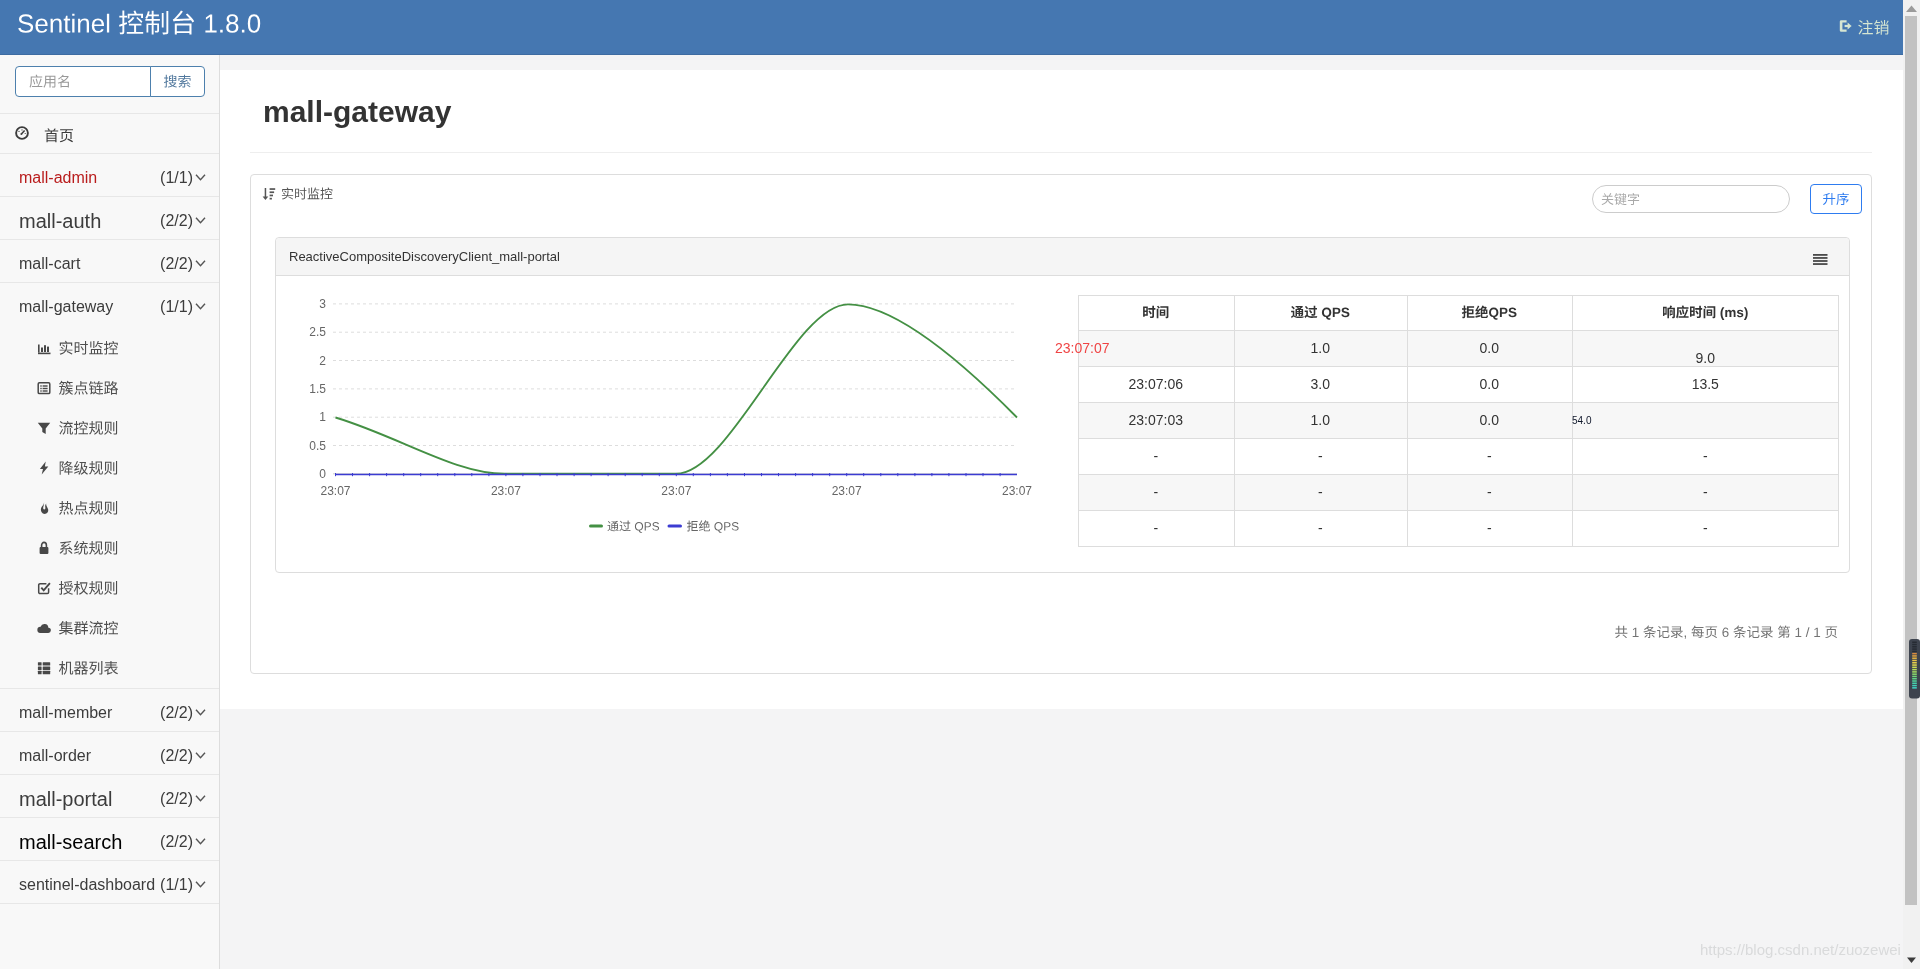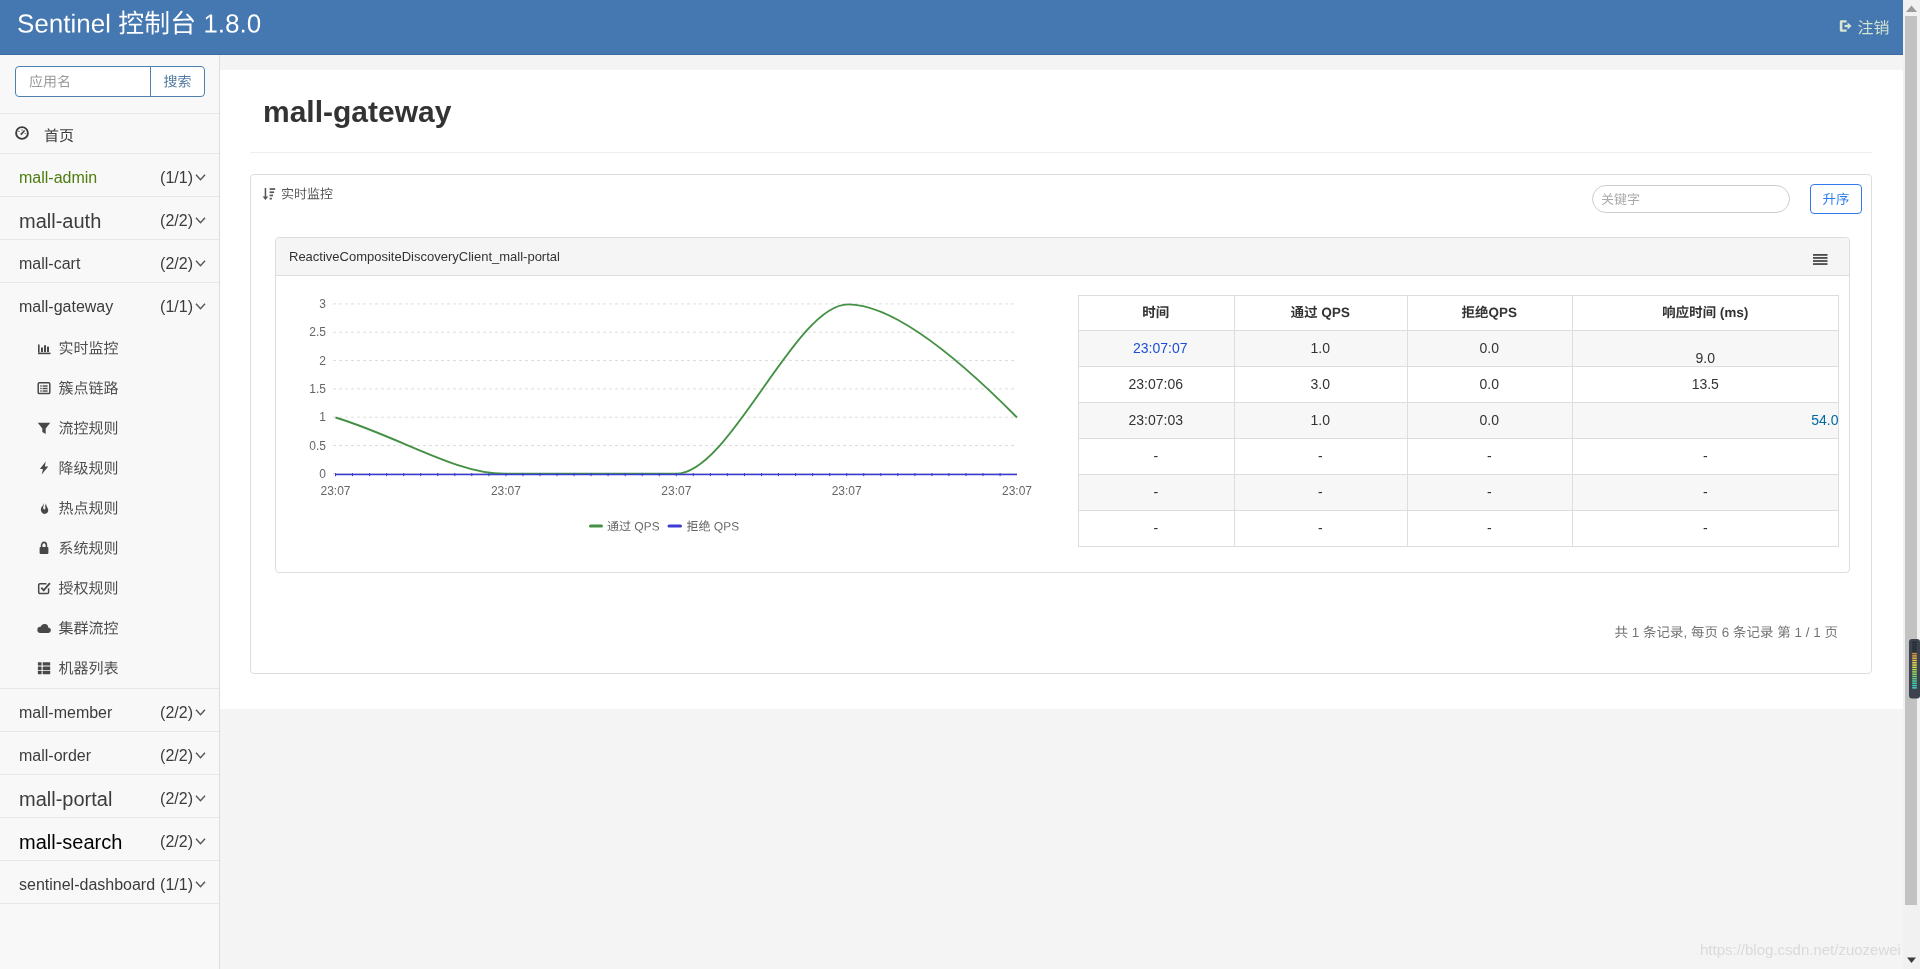--- a/index.html
+++ b/index.html
@@ -59,21 +59,21 @@
     <path d="M6.6,7.8 L9.6,4.4" stroke="#3c3c3c" stroke-width="1.5" fill="none"></path>
     <circle cx="6.4" cy="7.9" r="1" fill="#3c3c3c"></circle>
     <circle cx="4" cy="5.4" r="0.62" fill="#3c3c3c"></circle>
     <circle cx="7" cy="3.9" r="0.62" fill="#3c3c3c"></circle>
     <circle cx="10.2" cy="7.5" r="0.62" fill="#3c3c3c"></circle>
   </svg>
 <svg style="position:absolute;left:42px;top:122px;overflow:visible" width="38" height="28">
     <path fill="#3c3c3c" d="M5.6 14.3H13.3V15.8H5.6ZM5.6 13.4V11.9H13.3V13.4ZM5.6 16.8H13.3V18.3H5.6ZM5.4 6.8C5.9 7.3 6.4 8.0 6.7 8.5H2.8V9.5H8.8C8.8 10.0 8.6 10.5 8.5 10.9H4.5V20.2H5.6V19.3H13.3V20.2H14.5V10.9H9.7L10.2 9.5H16.2V8.5H12.4C12.9 7.9 13.4 7.3 13.8 6.7L12.5 6.4C12.2 7.0 11.6 7.9 11.2 8.5H7.2L7.8 8.1C7.5 7.6 7.0 6.9 6.4 6.3Z M24.0 12.1V14.8C24.0 16.4 23.3 18.2 17.8 19.3C18.0 19.5 18.3 20.0 18.4 20.2C24.3 18.9 25.1 16.9 25.1 14.8V12.1ZM25.2 17.4C26.9 18.2 29.2 19.4 30.3 20.2L31.0 19.3C29.8 18.5 27.5 17.3 25.8 16.6ZM19.6 10.1V17.1H20.7V11.1H28.4V17.1H29.6V10.1H24.2C24.5 9.6 24.8 8.9 25.0 8.3H31.0V7.2H18.1V8.3H23.7C23.6 8.9 23.3 9.5 23.0 10.1Z"></path>
   </svg>
 <div style="position:absolute;left:0;top:153px;width:219px;height:1px;background:#e7e7e7"></div>
-<div style="position:absolute;left:19px;top:166.5px;width:180px;height:22px;font-size:16px;color:#4d7c0f;line-height:22px">mall-admin</div>
+<div style="position:absolute;left:19px;top:166.5px;width:180px;height:22px;font-size:16px;color:#b91c1c;line-height:22px">mall-admin</div>
 <div style="position:absolute;left:160.1px;top:166.5px;height:22px;font-size:16px;color:#3c3c3c;line-height:22px">(1/1)</div>
 <svg style="position:absolute;left:194.5px;top:173.5px;" width="11" height="8" viewBox="0 0 11 8">
     <path d="M1,0.8 L5.5,5.8 L10,0.8" stroke="#555" stroke-width="1.4" fill="none"></path>
   </svg>
 <div style="position:absolute;left:0;top:196px;width:219px;height:1px;background:#e7e7e7"></div>
 <div style="position:absolute;left:19px;top:209.5px;width:180px;height:22px;font-size:20px;color:#3c3c3c;line-height:22px">mall-auth</div>
 <div style="position:absolute;left:160.1px;top:209.5px;height:22px;font-size:16px;color:#3c3c3c;line-height:22px">(2/2)</div>
 <svg style="position:absolute;left:194.5px;top:216.5px;" width="11" height="8" viewBox="0 0 11 8">
     <path d="M1,0.8 L5.5,5.8 L10,0.8" stroke="#555" stroke-width="1.4" fill="none"></path>
   </svg>
@@ -313,32 +313,32 @@
   </svg>
 <svg style="position:absolute;left:1288px;top:300px;overflow:visible" width="67" height="26">
     <path fill="#333" d="M3.2 7.0C4.0 7.7 5.1 8.7 5.6 9.4L6.8 8.2C6.2 7.6 5.1 6.7 4.3 6.1ZM6.3 10.7H3.1V12.2H4.8V15.5C4.2 15.7 3.6 16.2 3.0 16.8L3.9 18.2C4.5 17.4 5.2 16.6 5.6 16.6C5.9 16.6 6.3 17.0 6.9 17.3C7.8 17.8 8.9 18.0 10.6 18.0C12.0 18.0 14.3 17.9 15.4 17.8C15.4 17.4 15.6 16.7 15.8 16.3C14.4 16.5 12.1 16.6 10.7 16.6C9.2 16.6 8.0 16.5 7.1 16.0C6.8 15.8 6.5 15.6 6.3 15.5ZM7.6 6.0V7.2H12.4C12.1 7.5 11.7 7.8 11.3 8.0C10.7 7.7 10.1 7.5 9.5 7.3L8.5 8.2C9.1 8.4 9.8 8.7 10.4 9.0H7.5V16.0H9.0V13.9H10.6V15.9H12.0V13.9H13.6V14.5C13.6 14.7 13.6 14.7 13.4 14.7C13.3 14.7 12.8 14.8 12.4 14.7C12.5 15.1 12.7 15.6 12.8 16.0C13.6 16.0 14.2 16.0 14.6 15.8C15.0 15.6 15.1 15.2 15.1 14.6V9.0H13.3L13.4 9.0L12.7 8.6C13.6 8.0 14.4 7.4 15.1 6.7L14.1 5.9L13.8 6.0ZM13.6 10.1V10.9H12.0V10.1ZM9.0 12.0H10.6V12.8H9.0ZM9.0 10.9V10.1H10.6V10.9ZM13.6 12.0V12.8H12.0V12.0Z M16.9 6.8C17.6 7.6 18.5 8.6 18.8 9.2L20.2 8.3C19.8 7.6 18.9 6.7 18.1 6.0ZM21.0 10.7C21.7 11.6 22.5 12.7 22.9 13.5L24.2 12.6C23.9 11.9 23.0 10.8 22.3 10.0ZM19.9 10.6H16.7V12.1H18.3V15.1C17.7 15.4 17.0 15.9 16.4 16.5L17.5 18.2C18.0 17.4 18.6 16.5 19.0 16.5C19.3 16.5 19.8 16.9 20.4 17.2C21.4 17.8 22.5 17.9 24.3 17.9C25.7 17.9 27.9 17.8 28.8 17.8C28.8 17.3 29.1 16.5 29.3 16.0C27.9 16.2 25.7 16.3 24.3 16.3C22.8 16.3 21.6 16.2 20.6 15.7C20.3 15.6 20.1 15.4 19.9 15.3ZM25.7 5.7V7.9H20.6V9.4H25.7V13.9C25.7 14.1 25.6 14.2 25.3 14.2C25.0 14.2 24.0 14.2 23.2 14.1C23.4 14.6 23.7 15.3 23.7 15.8C25.0 15.8 25.9 15.7 26.5 15.5C27.1 15.2 27.3 14.8 27.3 13.9V9.4H29.0V7.9H27.3V5.7Z M43.3 12.4Q43.3 14.2 42.4 15.5Q41.5 16.7 39.9 17.0Q40.1 17.7 40.5 18.0Q40.9 18.3 41.6 18.3Q42.0 18.3 42.4 18.2L42.4 19.5Q41.6 19.7 40.8 19.7Q39.7 19.7 39.0 19.1Q38.3 18.5 37.9 17.1Q36.0 16.9 35.0 15.7Q33.9 14.4 33.9 12.4Q33.9 10.1 35.2 8.9Q36.4 7.6 38.6 7.6Q40.8 7.6 42.1 8.9Q43.3 10.2 43.3 12.4ZM41.3 12.4Q41.3 10.9 40.6 10.0Q39.9 9.2 38.6 9.2Q37.3 9.2 36.6 10.0Q35.9 10.8 35.9 12.4Q35.9 13.9 36.6 14.8Q37.3 15.7 38.6 15.7Q39.9 15.7 40.6 14.8Q41.3 13.9 41.3 12.4Z M52.4 10.7Q52.4 11.6 52.0 12.3Q51.6 13.0 50.8 13.4Q50.1 13.8 49.0 13.8H46.7V17.1H44.8V7.8H48.9Q50.6 7.8 51.5 8.5Q52.4 9.3 52.4 10.7ZM50.5 10.7Q50.5 9.3 48.7 9.3H46.7V12.3H48.8Q49.6 12.3 50.0 11.9Q50.5 11.5 50.5 10.7Z M61.4 14.4Q61.4 15.7 60.3 16.5Q59.3 17.2 57.4 17.2Q55.6 17.2 54.6 16.5Q53.6 15.9 53.3 14.6L55.1 14.3Q55.3 15.1 55.9 15.4Q56.4 15.7 57.4 15.7Q59.5 15.7 59.5 14.5Q59.5 14.1 59.2 13.8Q59.0 13.6 58.6 13.4Q58.1 13.2 56.9 13.0Q55.9 12.7 55.5 12.6Q55.1 12.4 54.7 12.2Q54.4 12.0 54.2 11.8Q54.0 11.5 53.8 11.1Q53.7 10.7 53.7 10.2Q53.7 9.0 54.6 8.3Q55.6 7.6 57.4 7.6Q59.1 7.6 60.0 8.2Q60.9 8.7 61.1 10.0L59.2 10.2Q59.1 9.6 58.6 9.3Q58.2 9.0 57.4 9.0Q55.6 9.0 55.6 10.1Q55.6 10.5 55.8 10.7Q56.0 10.9 56.3 11.1Q56.7 11.3 57.8 11.5Q59.2 11.8 59.7 12.0Q60.3 12.3 60.7 12.6Q61.0 12.9 61.2 13.3Q61.4 13.8 61.4 14.4Z"></path>
   </svg>
 <svg style="position:absolute;left:1459px;top:300px;overflow:visible" width="63" height="26">
     <path fill="#333" d="M9.7 10.8H13.0V12.8H9.7ZM15.1 6.2H7.9V17.8H15.5V16.2H9.7V14.3H14.5V9.3H9.7V7.7H15.1ZM4.7 5.6V8.2H3.0V9.7H4.7V12.0C4.0 12.2 3.4 12.3 2.8 12.4L3.3 14.0L4.7 13.6V16.4C4.7 16.6 4.6 16.7 4.4 16.7C4.2 16.7 3.7 16.7 3.1 16.7C3.3 17.1 3.5 17.7 3.6 18.2C4.5 18.2 5.2 18.1 5.6 17.9C6.1 17.6 6.2 17.2 6.2 16.5V13.2L7.7 12.8L7.5 11.3L6.2 11.6V9.7H7.5V8.2H6.2V5.6Z M16.4 16.1 16.7 17.7C18.0 17.3 19.8 16.9 21.5 16.4L21.4 15.1C19.5 15.5 17.6 15.9 16.4 16.1ZM23.4 5.5C22.9 6.8 22.1 8.1 21.2 9.0L20.2 8.4C20.0 8.8 19.7 9.3 19.5 9.7L18.3 9.8C19.1 8.7 19.8 7.4 20.3 6.2L18.9 5.5C18.4 7.1 17.4 8.8 17.1 9.2C16.8 9.7 16.6 9.9 16.3 10.0C16.5 10.4 16.7 11.2 16.8 11.5C17.0 11.4 17.4 11.3 18.6 11.1C18.1 11.8 17.7 12.3 17.5 12.5C17.0 13.0 16.7 13.3 16.4 13.4C16.5 13.8 16.8 14.5 16.8 14.8C17.2 14.6 17.8 14.4 21.3 13.7C21.2 13.4 21.3 12.8 21.3 12.4L19.0 12.8C19.8 11.8 20.5 10.7 21.2 9.7C21.4 9.8 21.7 10.0 21.8 10.2V15.9C21.8 17.6 22.4 18.1 24.1 18.1C24.5 18.1 26.5 18.1 26.9 18.1C28.4 18.1 28.8 17.5 29.0 15.5C28.6 15.4 28.0 15.2 27.7 14.9C27.6 16.4 27.4 16.7 26.8 16.7C26.3 16.7 24.6 16.7 24.3 16.7C23.4 16.7 23.3 16.6 23.3 15.9V14.1H28.4V9.5H26.6C27.0 8.8 27.5 8.1 27.8 7.4L26.9 6.7L26.6 6.8H24.5C24.7 6.5 24.8 6.2 24.9 5.9ZM24.4 10.8V12.7H23.3V10.8ZM25.8 10.8H26.9V12.7H25.8ZM25.7 8.2C25.5 8.7 25.2 9.1 25.0 9.4L25.0 9.5H22.9C23.2 9.1 23.4 8.7 23.7 8.2Z M39.4 12.4Q39.4 14.2 38.5 15.5Q37.6 16.7 36.0 17.0Q36.2 17.7 36.6 18.0Q37.0 18.3 37.7 18.3Q38.1 18.3 38.5 18.2L38.5 19.5Q37.7 19.7 36.9 19.7Q35.8 19.7 35.1 19.1Q34.4 18.5 34.0 17.1Q32.1 16.9 31.1 15.7Q30.0 14.4 30.0 12.4Q30.0 10.1 31.3 8.9Q32.5 7.6 34.7 7.6Q36.9 7.6 38.2 8.9Q39.4 10.2 39.4 12.4ZM37.4 12.4Q37.4 10.9 36.7 10.0Q36.0 9.2 34.7 9.2Q33.4 9.2 32.7 10.0Q32.0 10.8 32.0 12.4Q32.0 13.9 32.7 14.8Q33.5 15.7 34.7 15.7Q36.0 15.7 36.7 14.8Q37.4 13.9 37.4 12.4Z M48.5 10.7Q48.5 11.6 48.1 12.3Q47.7 13.0 47.0 13.4Q46.2 13.8 45.2 13.8H42.8V17.1H40.9V7.8H45.1Q46.7 7.8 47.6 8.5Q48.5 9.3 48.5 10.7ZM46.6 10.7Q46.6 9.3 44.9 9.3H42.8V12.3H44.9Q45.7 12.3 46.1 11.9Q46.6 11.5 46.6 10.7Z M57.5 14.4Q57.5 15.7 56.5 16.5Q55.5 17.2 53.5 17.2Q51.7 17.2 50.7 16.5Q49.7 15.9 49.4 14.6L51.3 14.3Q51.5 15.1 52.0 15.4Q52.6 15.7 53.5 15.7Q55.6 15.7 55.6 14.5Q55.6 14.1 55.4 13.8Q55.1 13.6 54.7 13.4Q54.3 13.2 53.1 13.0Q52.0 12.7 51.6 12.6Q51.2 12.4 50.9 12.2Q50.5 12.0 50.3 11.8Q50.1 11.5 50.0 11.1Q49.8 10.7 49.8 10.2Q49.8 9.0 50.8 8.3Q51.7 7.6 53.5 7.6Q55.2 7.6 56.1 8.2Q57.0 8.7 57.2 10.0L55.3 10.2Q55.2 9.6 54.8 9.3Q54.3 9.0 53.5 9.0Q51.7 9.0 51.7 10.1Q51.7 10.5 51.9 10.7Q52.1 10.9 52.5 11.1Q52.8 11.3 54.0 11.5Q55.3 11.8 55.9 12.0Q56.4 12.3 56.8 12.6Q57.1 12.9 57.3 13.3Q57.5 13.8 57.5 14.4Z"></path>
   </svg>
 <svg style="position:absolute;left:1660px;top:300px;overflow:visible" width="94" height="26">
     <path fill="#333" d="M3.0 6.7V15.9H4.4V14.7H6.7V6.7ZM4.4 8.2H5.4V13.2H4.4ZM10.2 5.5C10.0 6.2 9.8 7.1 9.5 7.8H7.4V18.2H9.0V9.2H13.3V16.6C13.3 16.8 13.3 16.8 13.1 16.8C12.9 16.8 12.4 16.8 11.9 16.8C12.1 17.2 12.3 17.9 12.4 18.3C13.2 18.3 13.9 18.2 14.3 18.0C14.8 17.8 14.9 17.3 14.9 16.6V7.8H11.2C11.5 7.2 11.8 6.5 12.0 5.9ZM10.7 11.4H11.6V13.9H10.7ZM9.7 10.2V15.7H10.7V15.0H12.6V10.2Z M19.1 10.4C19.7 11.9 20.3 13.9 20.5 15.1L22.1 14.5C21.8 13.2 21.1 11.4 20.5 9.9ZM21.8 9.6C22.2 11.1 22.7 13.0 22.9 14.3L24.5 13.8C24.2 12.6 23.7 10.7 23.3 9.2ZM21.8 5.8C21.9 6.2 22.1 6.7 22.3 7.2H17.1V10.8C17.1 12.7 17.0 15.5 16.0 17.5C16.4 17.6 17.1 18.1 17.4 18.4C18.6 16.3 18.7 13.0 18.7 10.8V8.7H28.5V7.2H24.1C23.9 6.6 23.6 6.0 23.4 5.4ZM18.5 16.2V17.7H28.6V16.2H25.3C26.5 14.2 27.4 11.9 28.1 9.7L26.4 9.2C25.9 11.5 24.9 14.2 23.6 16.2Z M35.3 11.3C36.0 12.3 36.8 13.6 37.2 14.4L38.7 13.5C38.2 12.8 37.3 11.5 36.7 10.6ZM33.2 11.9V14.3H31.5V11.9ZM33.2 10.4H31.5V8.1H33.2ZM30.0 6.6V16.8H31.5V15.8H34.7V6.6ZM39.2 5.7V8.1H35.2V9.7H39.2V16.1C39.2 16.4 39.1 16.5 38.8 16.5C38.5 16.5 37.5 16.5 36.6 16.4C36.8 16.9 37.1 17.6 37.1 18.0C38.5 18.1 39.4 18.0 40.0 17.8C40.6 17.5 40.9 17.1 40.9 16.1V9.7H42.2V8.1H40.9V5.7Z M43.6 8.8V18.2H45.3V8.8ZM43.8 6.5C44.4 7.1 45.1 8.0 45.4 8.6L46.7 7.7C46.4 7.1 45.7 6.3 45.1 5.7ZM48.1 13.2H50.7V14.5H48.1ZM48.1 10.7H50.7V11.9H48.1ZM46.6 9.4V15.8H52.2V9.4ZM47.2 6.3V7.8H53.6V16.5C53.6 16.7 53.6 16.7 53.4 16.7C53.2 16.7 52.7 16.8 52.3 16.7C52.5 17.1 52.7 17.8 52.8 18.2C53.6 18.2 54.2 18.1 54.7 17.9C55.2 17.6 55.3 17.3 55.3 16.5V6.3Z M62.5 19.9Q61.5 18.4 61.0 16.9Q60.5 15.4 60.5 13.5Q60.5 11.7 61.0 10.2Q61.5 8.8 62.5 7.3H64.4Q63.3 8.8 62.8 10.3Q62.4 11.8 62.4 13.6Q62.4 15.4 62.8 16.8Q63.3 18.3 64.4 19.9Z M69.5 17.1V13.0Q69.5 11.2 68.4 11.2Q67.9 11.2 67.5 11.7Q67.2 12.3 67.2 13.2V17.1H65.3V11.5Q65.3 10.9 65.3 10.6Q65.3 10.2 65.3 9.9H67.0Q67.0 10.0 67.1 10.6Q67.1 11.1 67.1 11.3H67.1Q67.5 10.5 68.0 10.1Q68.5 9.8 69.2 9.8Q70.8 9.8 71.2 11.3H71.2Q71.6 10.5 72.1 10.1Q72.6 9.8 73.4 9.8Q74.4 9.8 75.0 10.5Q75.5 11.2 75.5 12.5V17.1H73.7V13.0Q73.7 11.2 72.6 11.2Q72.1 11.2 71.7 11.7Q71.4 12.2 71.4 13.1V17.1Z M83.3 15.0Q83.3 16.0 82.5 16.6Q81.6 17.2 80.1 17.2Q78.7 17.2 77.9 16.7Q77.1 16.3 76.8 15.3L78.5 15.0Q78.6 15.5 79.0 15.7Q79.3 16.0 80.1 16.0Q80.9 16.0 81.3 15.8Q81.6 15.6 81.6 15.1Q81.6 14.8 81.3 14.6Q81.1 14.4 80.4 14.3Q78.8 13.9 78.3 13.7Q77.7 13.4 77.4 13.0Q77.1 12.6 77.1 11.9Q77.1 10.9 77.9 10.3Q78.7 9.8 80.2 9.8Q81.4 9.8 82.2 10.3Q83.0 10.8 83.2 11.7L81.5 11.9Q81.4 11.4 81.1 11.2Q80.8 11.0 80.2 11.0Q79.5 11.0 79.2 11.2Q78.8 11.3 78.8 11.7Q78.8 12.1 79.1 12.2Q79.3 12.4 79.9 12.5Q80.8 12.7 81.4 12.9Q82.1 13.1 82.5 13.3Q82.9 13.6 83.1 14.0Q83.3 14.4 83.3 15.0Z M83.9 19.9Q84.9 18.3 85.4 16.8Q85.9 15.4 85.9 13.6Q85.9 11.7 85.4 10.3Q84.9 8.8 83.9 7.3H85.7Q86.8 8.8 87.2 10.2Q87.7 11.7 87.7 13.5Q87.7 15.4 87.2 16.9Q86.8 18.3 85.7 19.9Z"></path>
   </svg>
-<div style="position:absolute;left:1031px;top:330px;width:156.5px;height:36px;font-size:14px;color:#1d4ed8;text-align:right;line-height:37px">23:07:07</div>
+<div style="position:absolute;left:1055px;top:330px;width:156.5px;height:36px;font-size:14px;color:#ef4444;text-align:left;line-height:37px">23:07:07</div>
 <div style="position:absolute;left:1234.0px;top:330px;width:172.5px;height:36px;font-size:14px;color:#333;text-align:center;line-height:37px">1.0</div>
 <div style="position:absolute;left:1406.5px;top:330px;width:165.5px;height:36px;font-size:14px;color:#333;text-align:center;line-height:37px">0.0</div>
 <div style="position:absolute;left:1572.0px;top:340px;width:266.5px;height:36px;font-size:14px;color:#333;text-align:center;line-height:37px">9.0</div>
 <div style="position:absolute;left:1077.5px;top:366px;width:156.5px;height:36px;font-size:14px;color:#333;text-align:center;line-height:37px">23:07:06</div>
 <div style="position:absolute;left:1234.0px;top:366px;width:172.5px;height:36px;font-size:14px;color:#333;text-align:center;line-height:37px">3.0</div>
 <div style="position:absolute;left:1406.5px;top:366px;width:165.5px;height:36px;font-size:14px;color:#333;text-align:center;line-height:37px">0.0</div>
 <div style="position:absolute;left:1572.0px;top:366px;width:266.5px;height:36px;font-size:14px;color:#333;text-align:center;line-height:37px">13.5</div>
 <div style="position:absolute;left:1077.5px;top:402px;width:156.5px;height:36px;font-size:14px;color:#333;text-align:center;line-height:37px">23:07:03</div>
 <div style="position:absolute;left:1234.0px;top:402px;width:172.5px;height:36px;font-size:14px;color:#333;text-align:center;line-height:37px">1.0</div>
 <div style="position:absolute;left:1406.5px;top:402px;width:165.5px;height:36px;font-size:14px;color:#333;text-align:center;line-height:37px">0.0</div>
-<div style="position:absolute;left:1572.0px;top:402px;width:266.5px;height:36px;font-size:14px;color:#0369a1;text-align:right;line-height:37px">54.0</div>
+<div style="position:absolute;left:1572.0px;top:402px;width:266.5px;height:36px;font-size:10px;color:#0f172a;text-align:left;line-height:37px">54.0</div>
 <div style="position:absolute;left:1077.5px;top:438px;width:156.5px;height:36px;font-size:14px;color:#333;text-align:center;line-height:37px">-</div>
 <div style="position:absolute;left:1234.0px;top:438px;width:172.5px;height:36px;font-size:14px;color:#333;text-align:center;line-height:37px">-</div>
 <div style="position:absolute;left:1406.5px;top:438px;width:165.5px;height:36px;font-size:14px;color:#333;text-align:center;line-height:37px">-</div>
 <div style="position:absolute;left:1572.0px;top:438px;width:266.5px;height:36px;font-size:14px;color:#333;text-align:center;line-height:37px">-</div>
 <div style="position:absolute;left:1077.5px;top:474px;width:156.5px;height:36px;font-size:14px;color:#333;text-align:center;line-height:37px">-</div>
 <div style="position:absolute;left:1234.0px;top:474px;width:172.5px;height:36px;font-size:14px;color:#333;text-align:center;line-height:37px">-</div>
 <div style="position:absolute;left:1406.5px;top:474px;width:165.5px;height:36px;font-size:14px;color:#333;text-align:center;line-height:37px">-</div>
 <div style="position:absolute;left:1572.0px;top:474px;width:266.5px;height:36px;font-size:14px;color:#333;text-align:center;line-height:37px">-</div>
 <div style="position:absolute;left:1077.5px;top:510px;width:156.5px;height:36px;font-size:14px;color:#333;text-align:center;line-height:37px">-</div>
 <div style="position:absolute;left:1234.0px;top:510px;width:172.5px;height:36px;font-size:14px;color:#333;text-align:center;line-height:37px">-</div>

